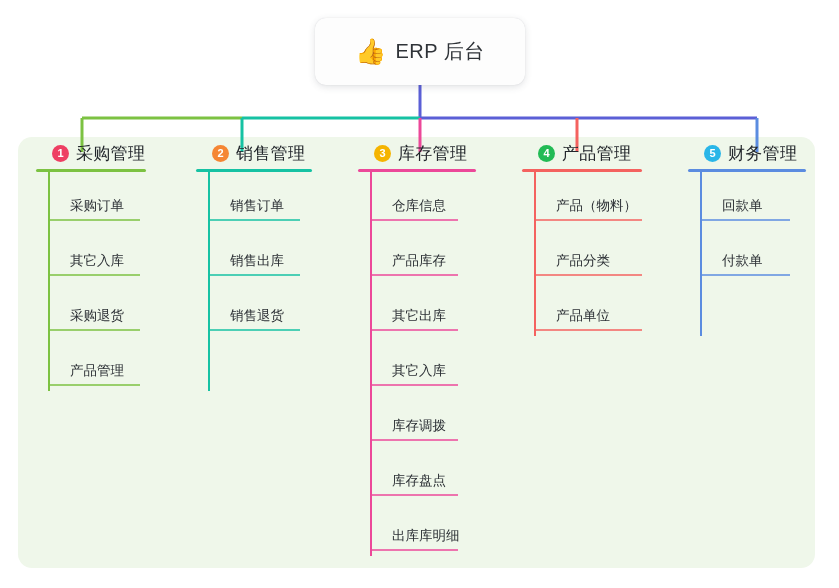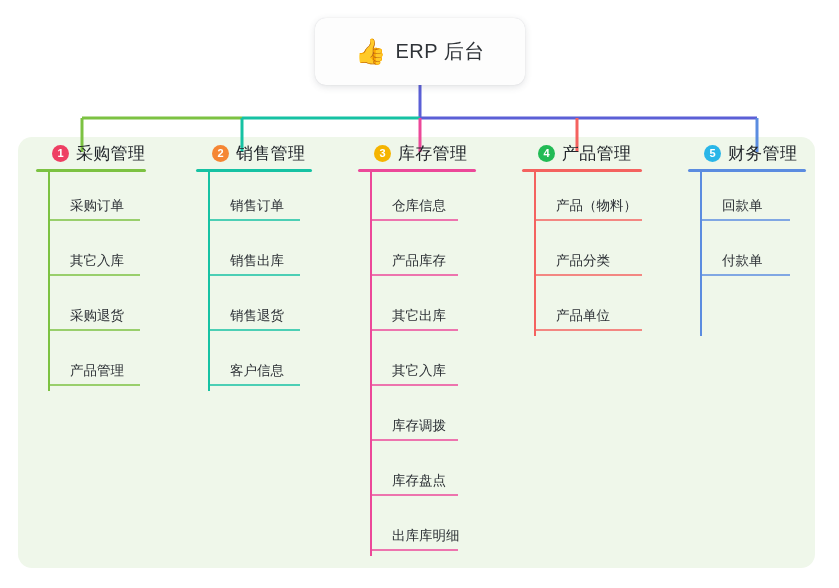--- a/index.html
+++ b/index.html
@@ -212,24 +212,20 @@
             <div class="leaf-rule" style="width: 92px; background: rgb(22, 194, 163); opacity: 0.75;"></div>
           </div>
           <div class="leaf">
             <div class="leaf-label">销售出库</div>
             <div class="leaf-rule" style="width: 92px; background: rgb(22, 194, 163); opacity: 0.75;"></div>
           </div>
           <div class="leaf">
             <div class="leaf-label">销售退货</div>
             <div class="leaf-rule" style="width: 92px; background: rgb(22, 194, 163); opacity: 0.75;"></div>
           </div>
-          <div class="leaf">
-            <div class="leaf-label">客户信息</div>
-            <div class="leaf-rule" style="width: 92px; background: rgb(22, 194, 163); opacity: 0.75;"></div>
-          </div>
         </div>
       </div>
       <div class="column" style="left: 358px; width: 160px;">
         <div class="col-header">
           <span class="badge" style="background: rgb(245, 180, 0);">3</span>
           <span class="col-title">库存管理</span>
         </div>
         <div class="col-body" style="height: 391px; text-decoration: underline;">
           <div class="header-rule" style="width: 118px; background: rgb(236, 72, 153);"></div>
           <div class="spine" style="height: 385px; background: rgb(236, 72, 153);"></div>

